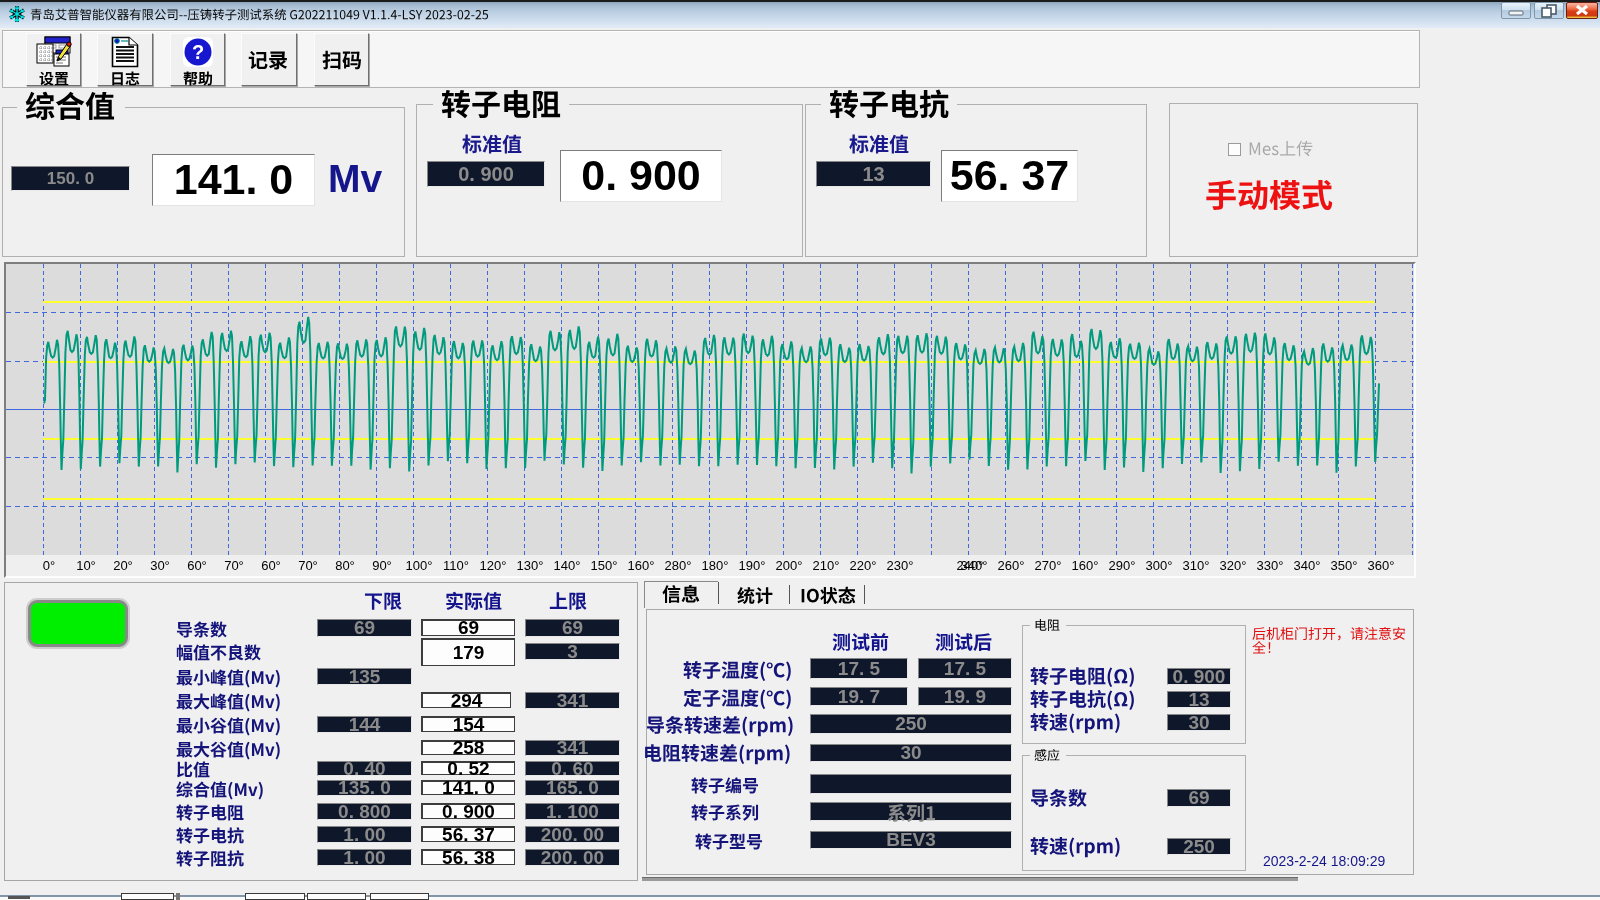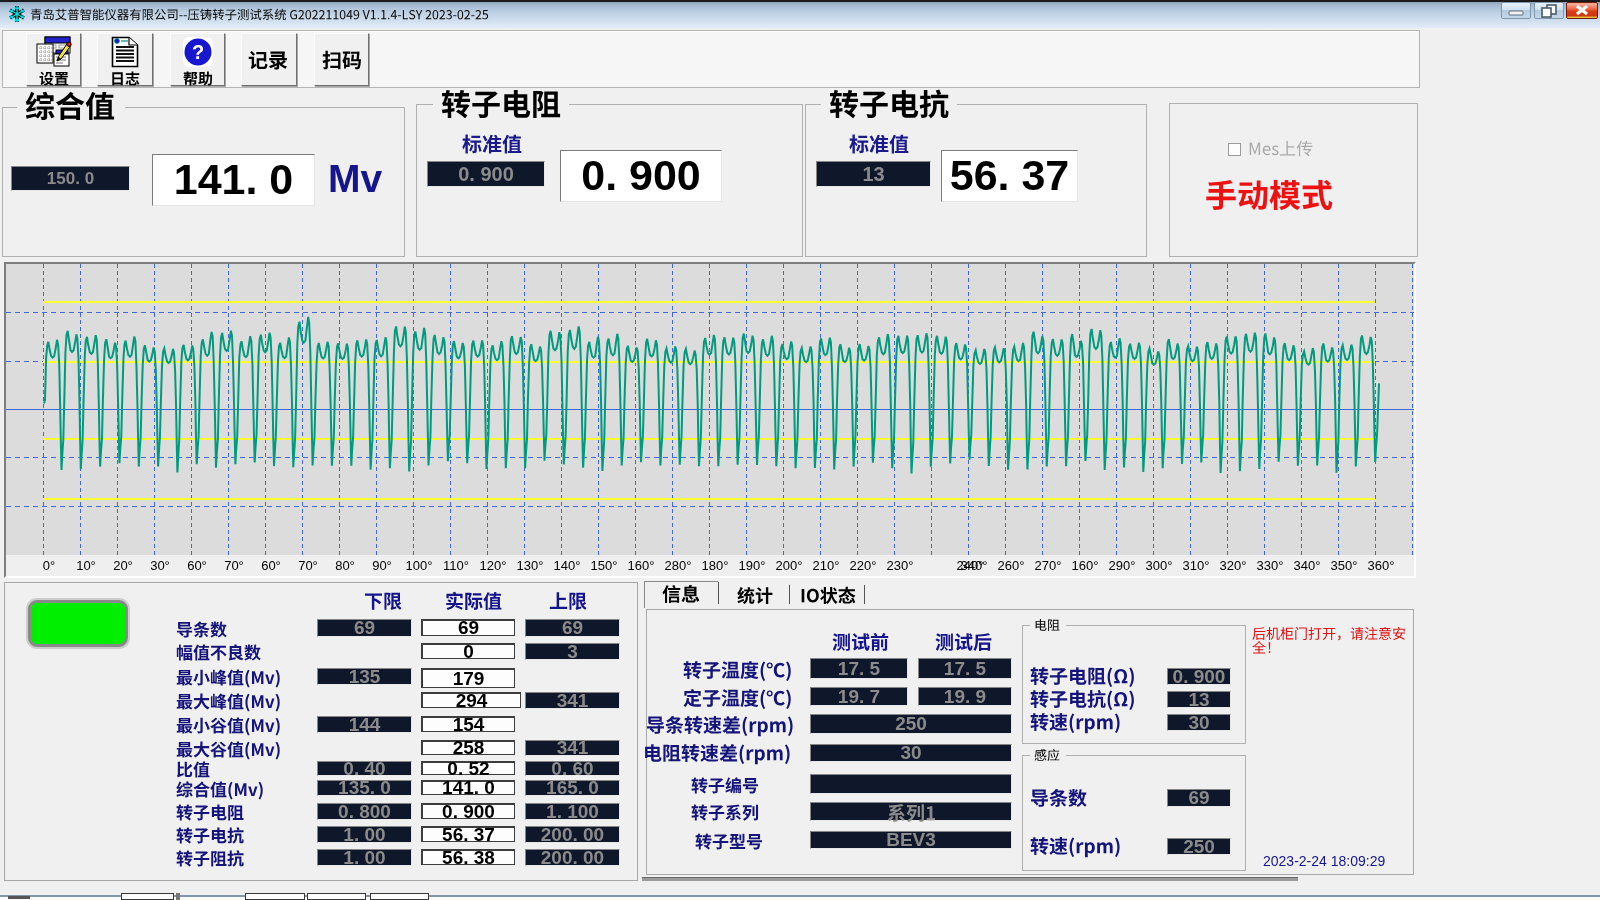--- a/index.html
+++ b/index.html
@@ -328,22 +328,22 @@
       <div class="xl" style="left:1355px">360°</div>
 </div>
 <div class="pA"></div>
 <div class="lamp"></div>
 <div class="fld gray" style="left:317px;top:619px;width:95px;height:18px">69</div>
     <div class="fldb" style="left:421px;top:619px;width:94px;height:17px">69</div>
     <div class="fld gray" style="left:525px;top:619px;width:95px;height:18px">69</div>
     <div class="fldb" style="left:421px;top:643px;width:94px;height:16px">0</div>
     <div class="fld gray" style="left:525px;top:643px;width:95px;height:17px">3</div>
     <div class="fld gray" style="left:317px;top:668px;width:95px;height:17px">135</div>
-    <div class="fldb" style="left:421px;top:668px;width:94px;height:20px">179</div>
-    <div class="fldb" style="left:421px;top:692px;width:100px;height:16px">294</div>
+    <div class="fldb" style="left:421px;top:638px;width:94px;height:28px">179</div>
+    <div class="fldb" style="left:421px;top:692px;width:90px;height:16px">294</div>
     <div class="fld gray" style="left:525px;top:692px;width:95px;height:17px">341</div>
     <div class="fld gray" style="left:317px;top:716px;width:95px;height:17px">144</div>
     <div class="fldb" style="left:421px;top:716px;width:94px;height:16px">154</div>
     <div class="fldb" style="left:421px;top:740px;width:94px;height:15px">258</div>
     <div class="fld gray" style="left:525px;top:740px;width:95px;height:16px">341</div>
     <div class="fld gray" style="left:317px;top:761px;width:95px;height:15px">0. 40</div>
     <div class="fldb" style="left:421px;top:761px;width:94px;height:14px">0. 52</div>
     <div class="fld gray" style="left:525px;top:761px;width:95px;height:15px">0. 60</div>
     <div class="fld gray" style="left:317px;top:780px;width:95px;height:16px">135. 0</div>
     <div class="fldb" style="left:421px;top:780px;width:94px;height:15px">141. 0</div>

